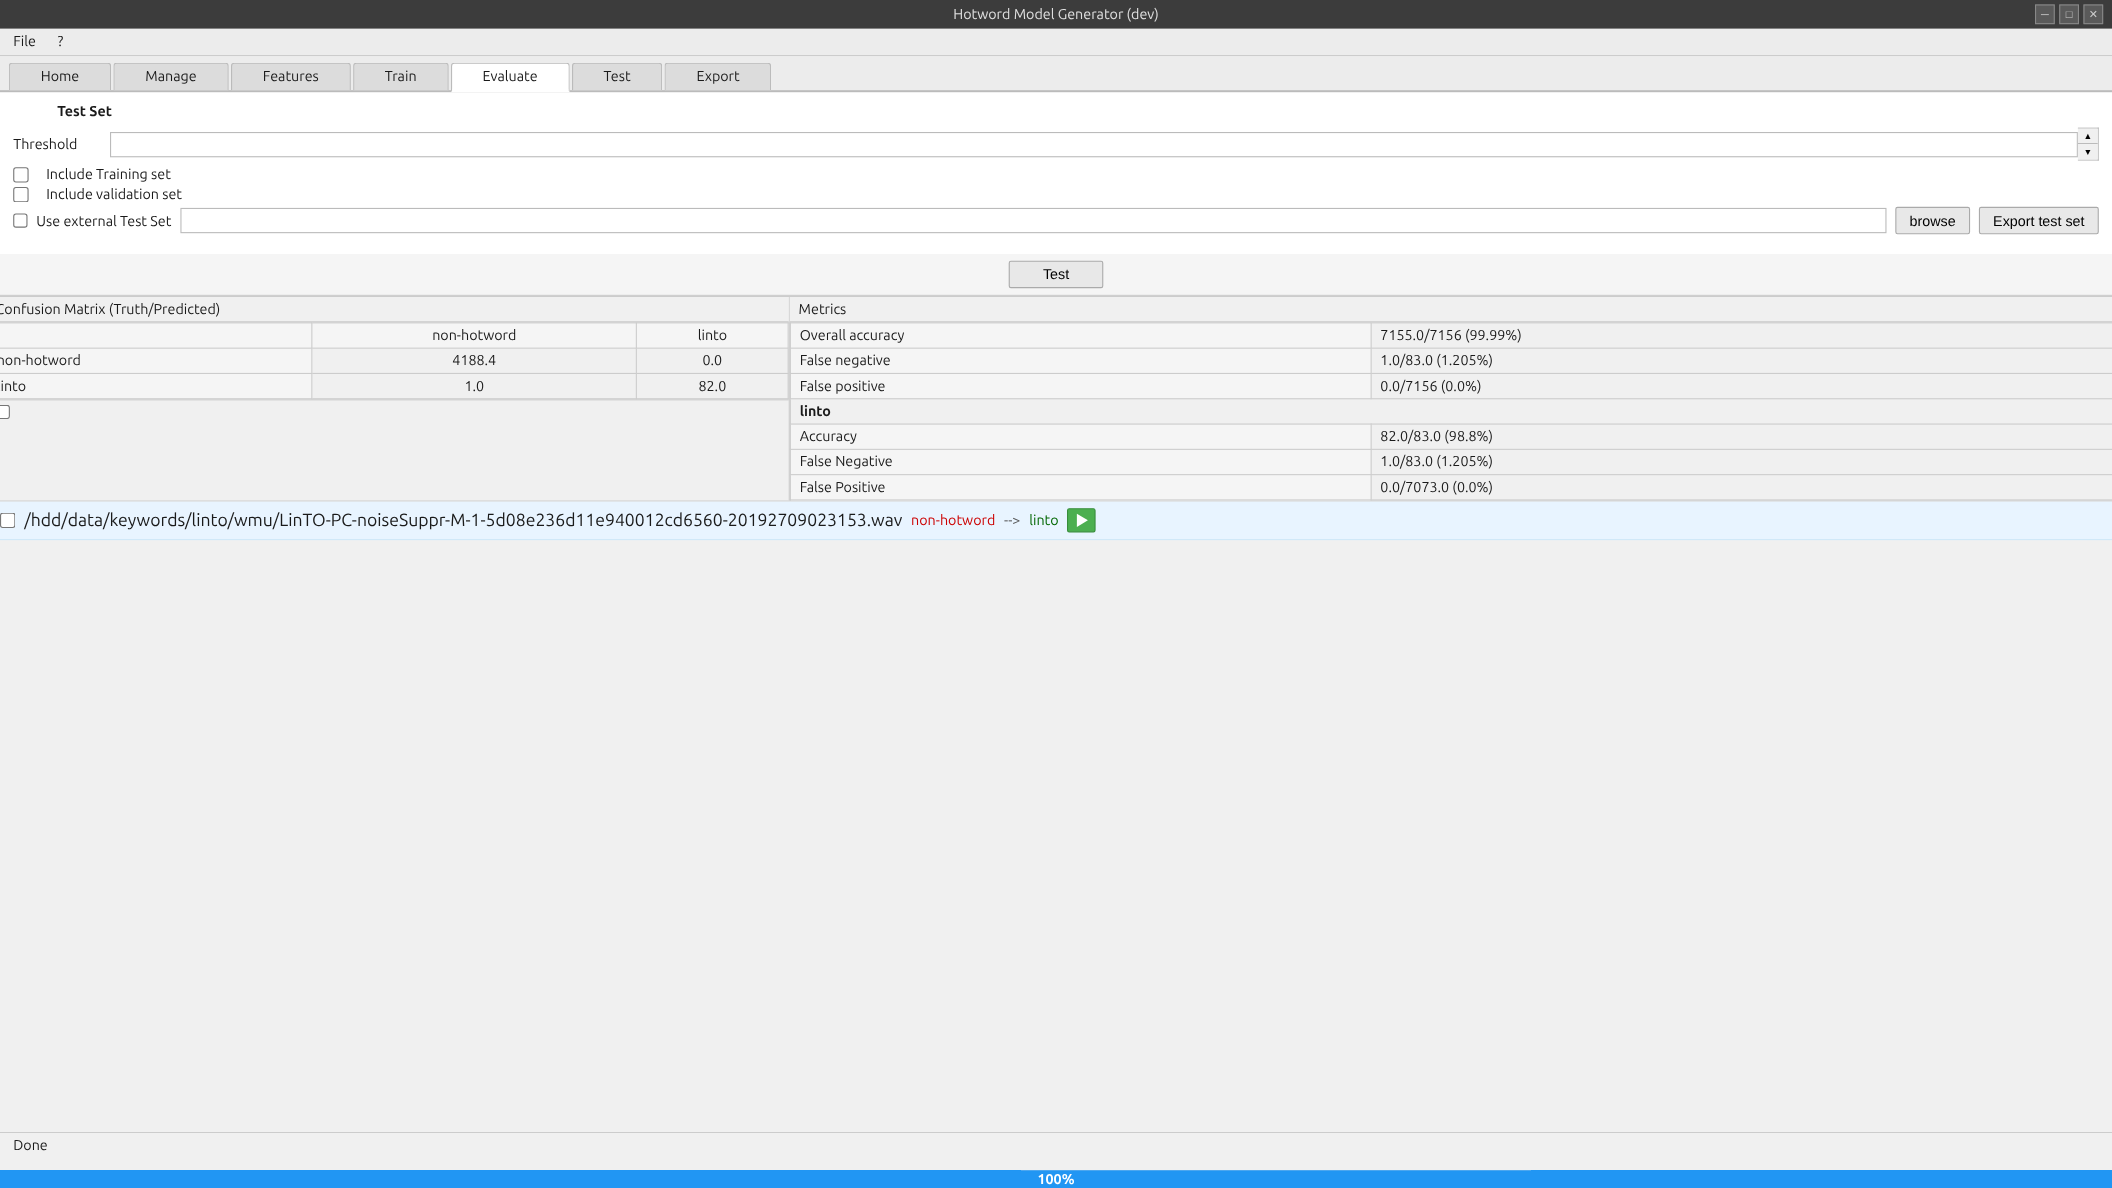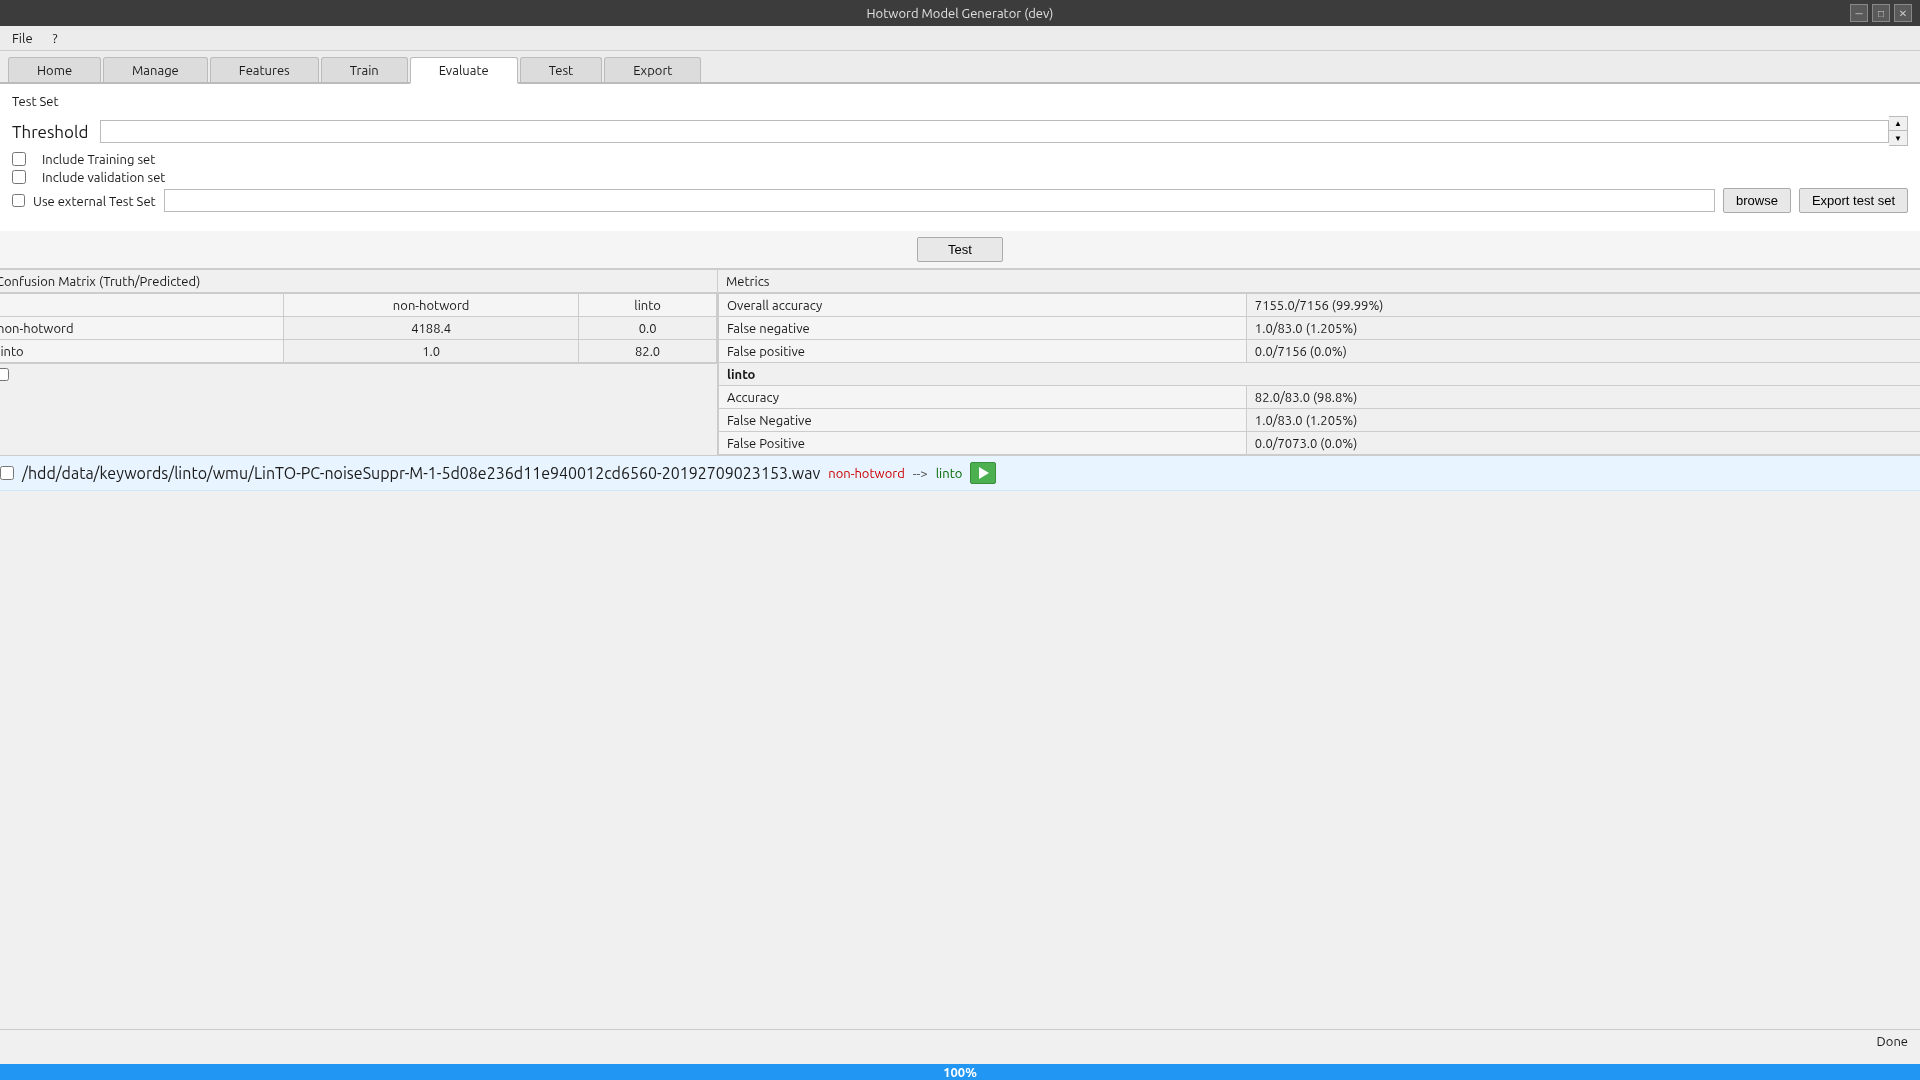--- a/index.html
+++ b/index.html
@@ -72,33 +72,34 @@
       font-size: 13px;
       border-radius: 3px 3px 0 0;
     }
     .tab.active {
       background: #ffffff;
       border-bottom: 2px solid #ffffff;
       margin-bottom: -2px;
       font-weight: normal;
     }
     .section-title {
-      font-weight: normal;
+      font-weight: bold;
       margin-bottom: 8px;
       font-size: 13px;
+      margin-left: 40px;
     }
     .form-row {
       display: flex;
       align-items: center;
       margin-bottom: 6px;
       gap: 8px;
     }
     .form-label {
       min-width: 80px;
-      font-size: 17px;
+      font-size: 13px;
     }
     .threshold-input-wrap {
       display: flex;
       align-items: center;
       flex: 1;
     }
     .threshold-input {
       border: 1px solid #bbb;
       padding: 3px 6px;
       font-size: 13px;
@@ -269,21 +270,21 @@
     }
     .status-bar {
       position: fixed;
       bottom: 28px;
       left: 0;
       right: 0;
       background: #f0f0f0;
       border-top: 1px solid #ccc;
       padding: 4px 12px;
       font-size: 13px;
-      text-align: right;
+      text-align: left;
     }
     .progress-bar-container {
       position: fixed;
       bottom: 0;
       left: 0;
       right: 0;
       height: 16px;
       background: #e0e0e0;
       display: flex;
       align-items: center;

